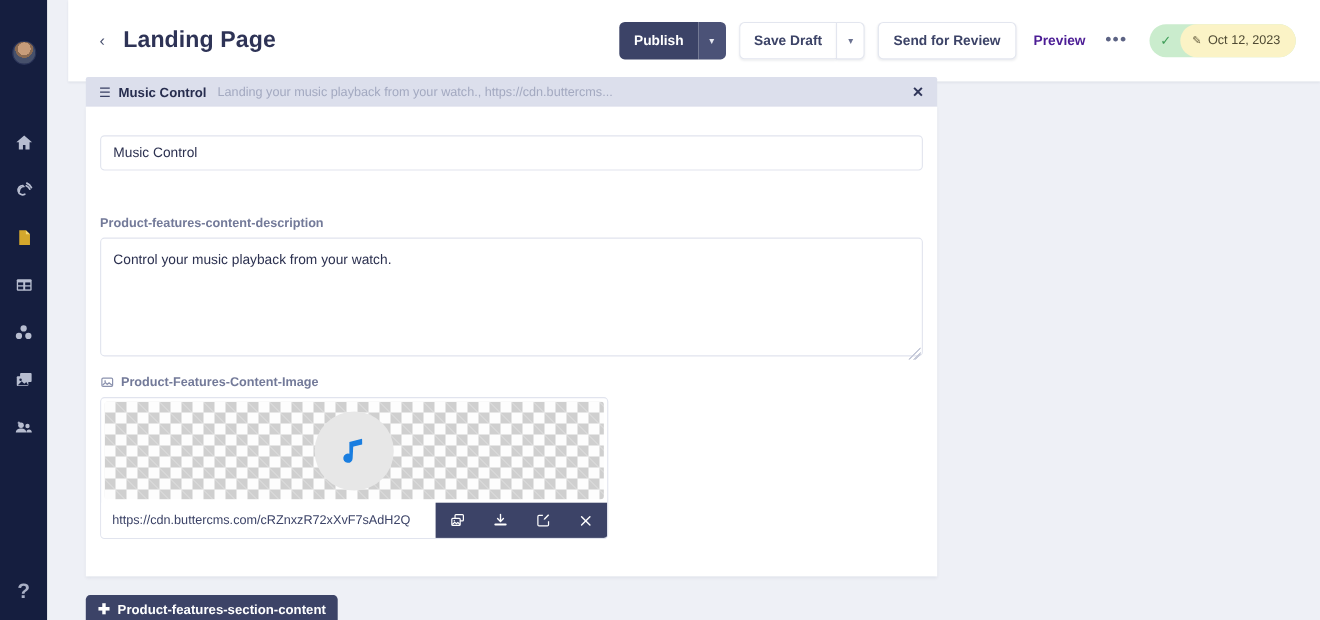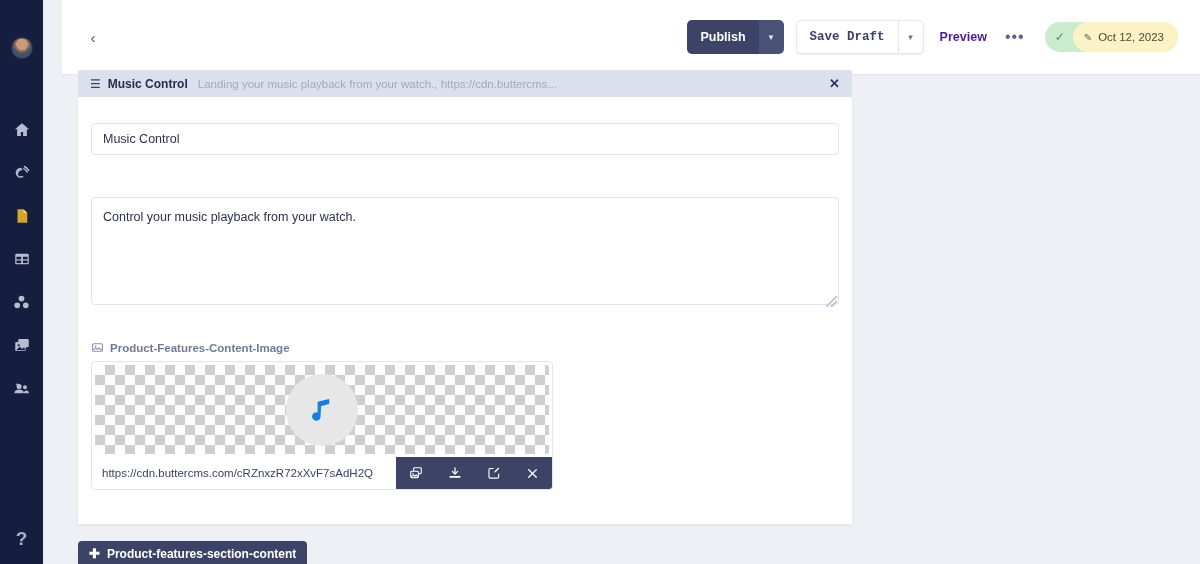--- a/index.html
+++ b/index.html
@@ -85,21 +85,20 @@
   .btn-publish-caret {
     background: #4b5277; color: #e7e9f2;
     width: 25px; border-radius: 0 5px 5px 0;
     display: flex; align-items: center; justify-content: center;
     cursor: pointer;
   }
   .btn-white {
     background: #ffffff; color: #3c4367;
     padding: 0 13px; border: 1px solid #e3e6ef;
     box-shadow: 0 1px 2px rgba(20,28,60,.07);
-    font-family: Liberation Mono, monospace;
   }
   .btn-white-l { border-radius: 5px 0 0 5px; border-right: 0; }
   .btn-white-caret {
     background: #ffffff; color: #6a7190;
     width: 26px; border: 1px solid #e3e6ef; border-radius: 0 5px 5px 0;
     display: flex; align-items: center; justify-content: center;
     box-shadow: 0 1px 2px rgba(20,28,60,.07);
     cursor: pointer; height: 34px;
   }
   .btn-plain {
@@ -297,37 +296,39 @@
       </div>
 
     </div>
     <div class="rail-help">?</div>
   </div>
 
   <div class="page-bg"></div>
 
   <div class="topbar">
     <div class="back-arrow">‹</div>
+    <div class="page-title">Landing Page</div>
 
     <div class="topbar-actions">
 
       <div class="split">
         <div class="btn btn-publish">Publish</div>
         <div class="btn-publish-caret">
           <span style="font-size:9px">▾</span>
         </div>
       </div>
 
       <div class="split">
         <div class="btn btn-white btn-white-l">Save Draft</div>
         <div class="btn-white-caret">
           <span style="font-size:9px">▾</span>
         </div>
       </div>
 
+      <div class="btn btn-white" style="border-radius:5px">Send for Review</div>
 
       <div class="btn btn-plain">Preview</div>
 
       <div class="btn-dots">•••</div>
 
       <div class="status-pill">
         <span class="status-check">✓</span>
         <span class="status-date">
           <span class="pencil">✎</span>
           <span>Oct 12, 2023</span>
@@ -344,20 +345,21 @@
     <span class="strip-close">✕</span>
   </div>
 
   <div class="card">
 
     <div class="field" style="left:13px; top:26px;">
       <input class="text-input" type="text" value="Music Control" style="">
     </div>
 
     <div class="field" style="left:13px; top:100px;">
+      <div class="field-label">Product-features-content-description</div>
       <div style="position:relative">
         <textarea class="text-area" style="">Control your music playback from your watch.</textarea>
         <div class="resize-grip"></div>
       </div>
     </div>
 
     <div class="field" style="left:13px; top:244px;">
       <div class="field-label">
         <span class="img-icon">
           <svg width="13" height="13" viewBox="0 0 24 24" fill="none" stroke="currentColor" stroke-width="2">

